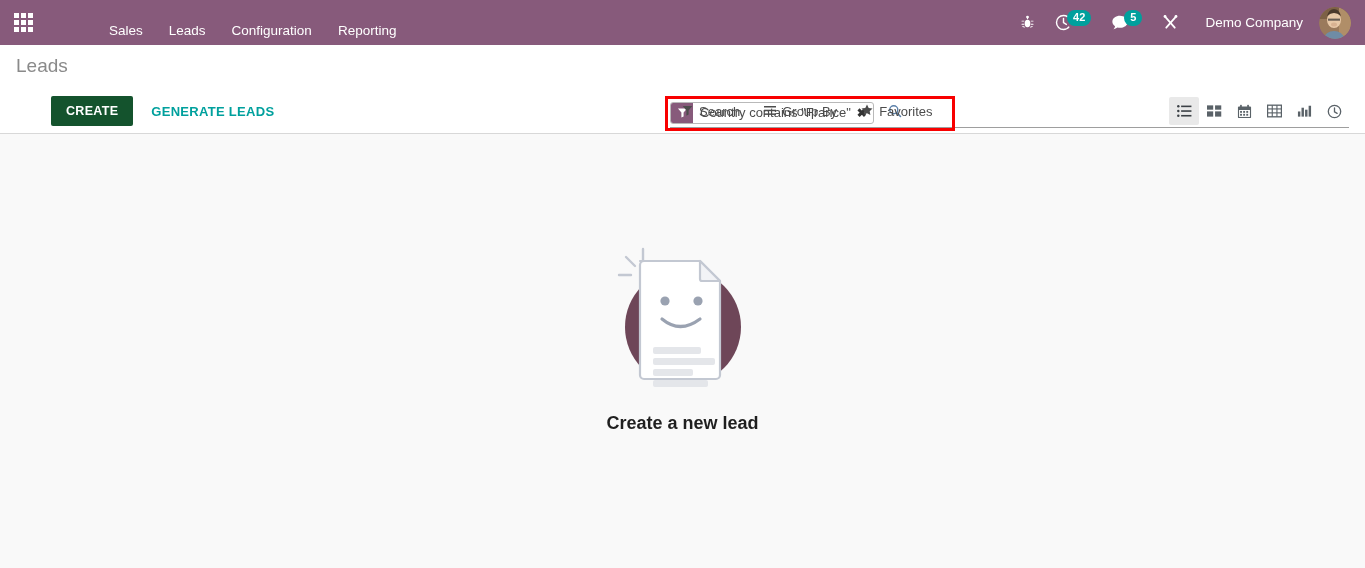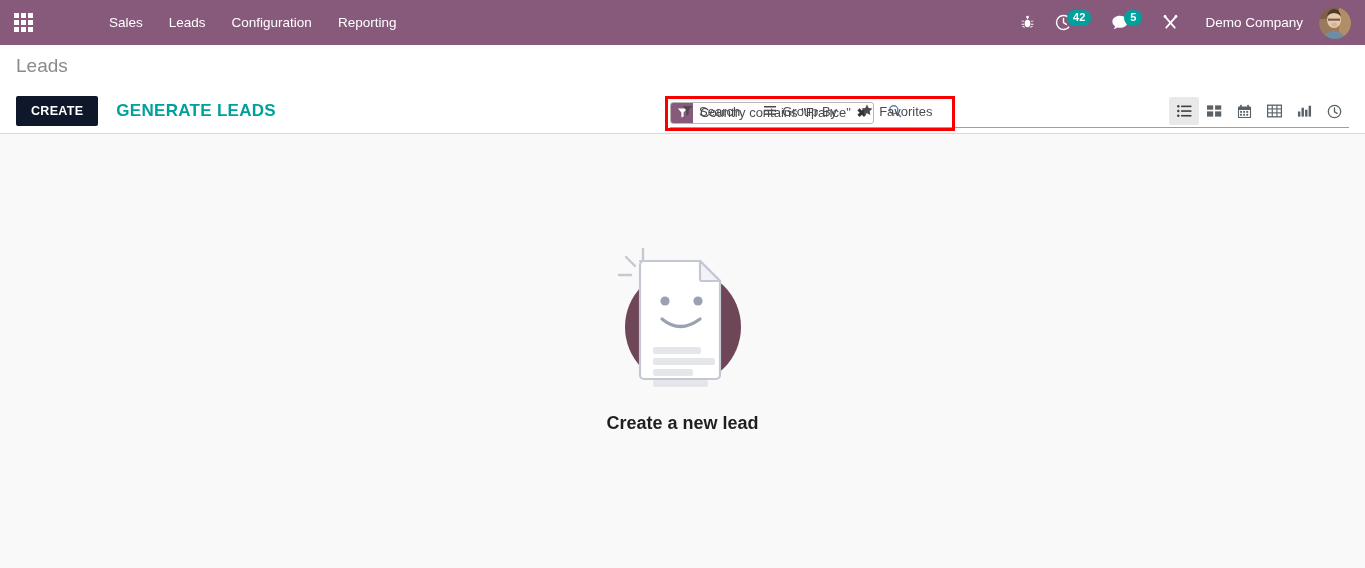--- a/index.html
+++ b/index.html
@@ -44,21 +44,21 @@
     color: #ffffff;
     line-height: 45px;
   }
   .nav-menu {
     display: flex;
     align-items: center;
     margin-left: 50px;
     height: 45px;
   }
   .nav-menu .nav-item {
-    padding: 0 13px;
+    padding: 8px 13px;
     height: 45px;
     line-height: 45px;
     font-size: 13.5px;
     color: #ffffff;
     cursor: pointer;
   }
 
   .nav-right {
     margin-left: auto;
     display: flex;
@@ -198,36 +198,37 @@
 
   
   .cp-bottom {
     display: flex;
     align-items: center;
     padding: 0 16px;
     height: 46px;
     position: relative;
   }
   .btn-create {
-    background: #0f172a;
+    background: #14532d;
     color: #ffffff;
     border: 0;
     font-size: 12.5px;
     font-weight: bold;
     letter-spacing: .3px;
     padding: 8px 15px;
     border-radius: 2px;
     cursor: pointer;
     font-family: "Liberation Sans", sans-serif;
+    margin-left: 35px;
   }
   .btn-link {
     background: transparent;
     border: 0;
     color: #00a09d;
-    font-size: 17px;
+    font-size: 13px;
     font-weight: bold;
     letter-spacing: .3px;
     padding: 8px 12px;
     margin-left: 6px;
     cursor: pointer;
     font-family: "Liberation Sans", sans-serif;
   }
 
   .filter-menus {
     position: absolute;

